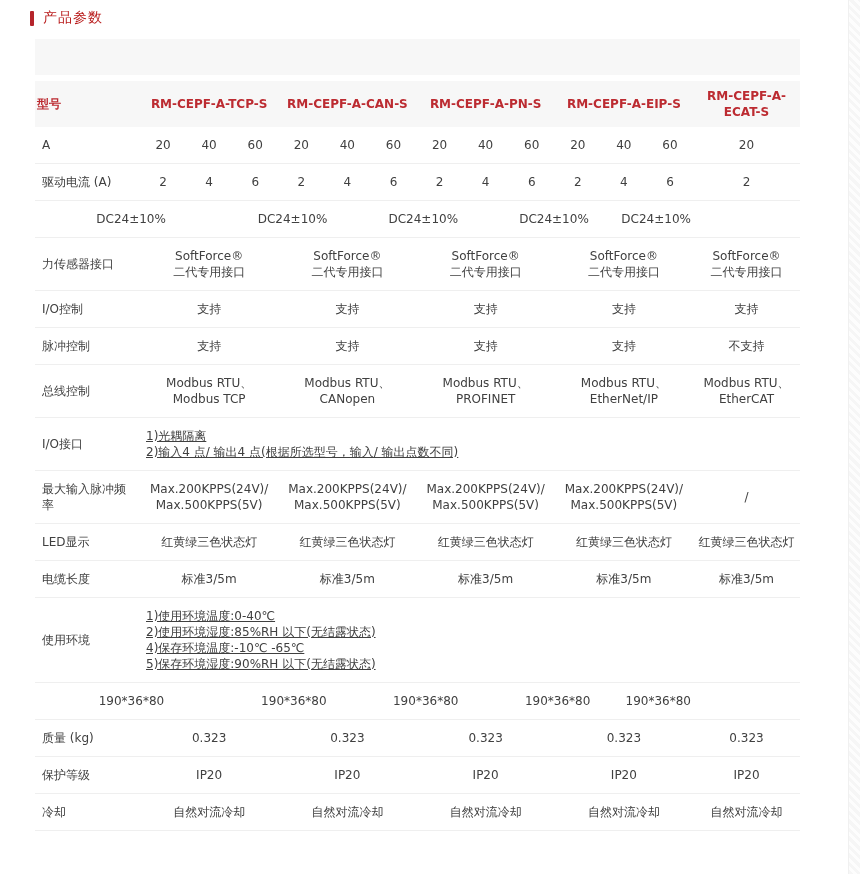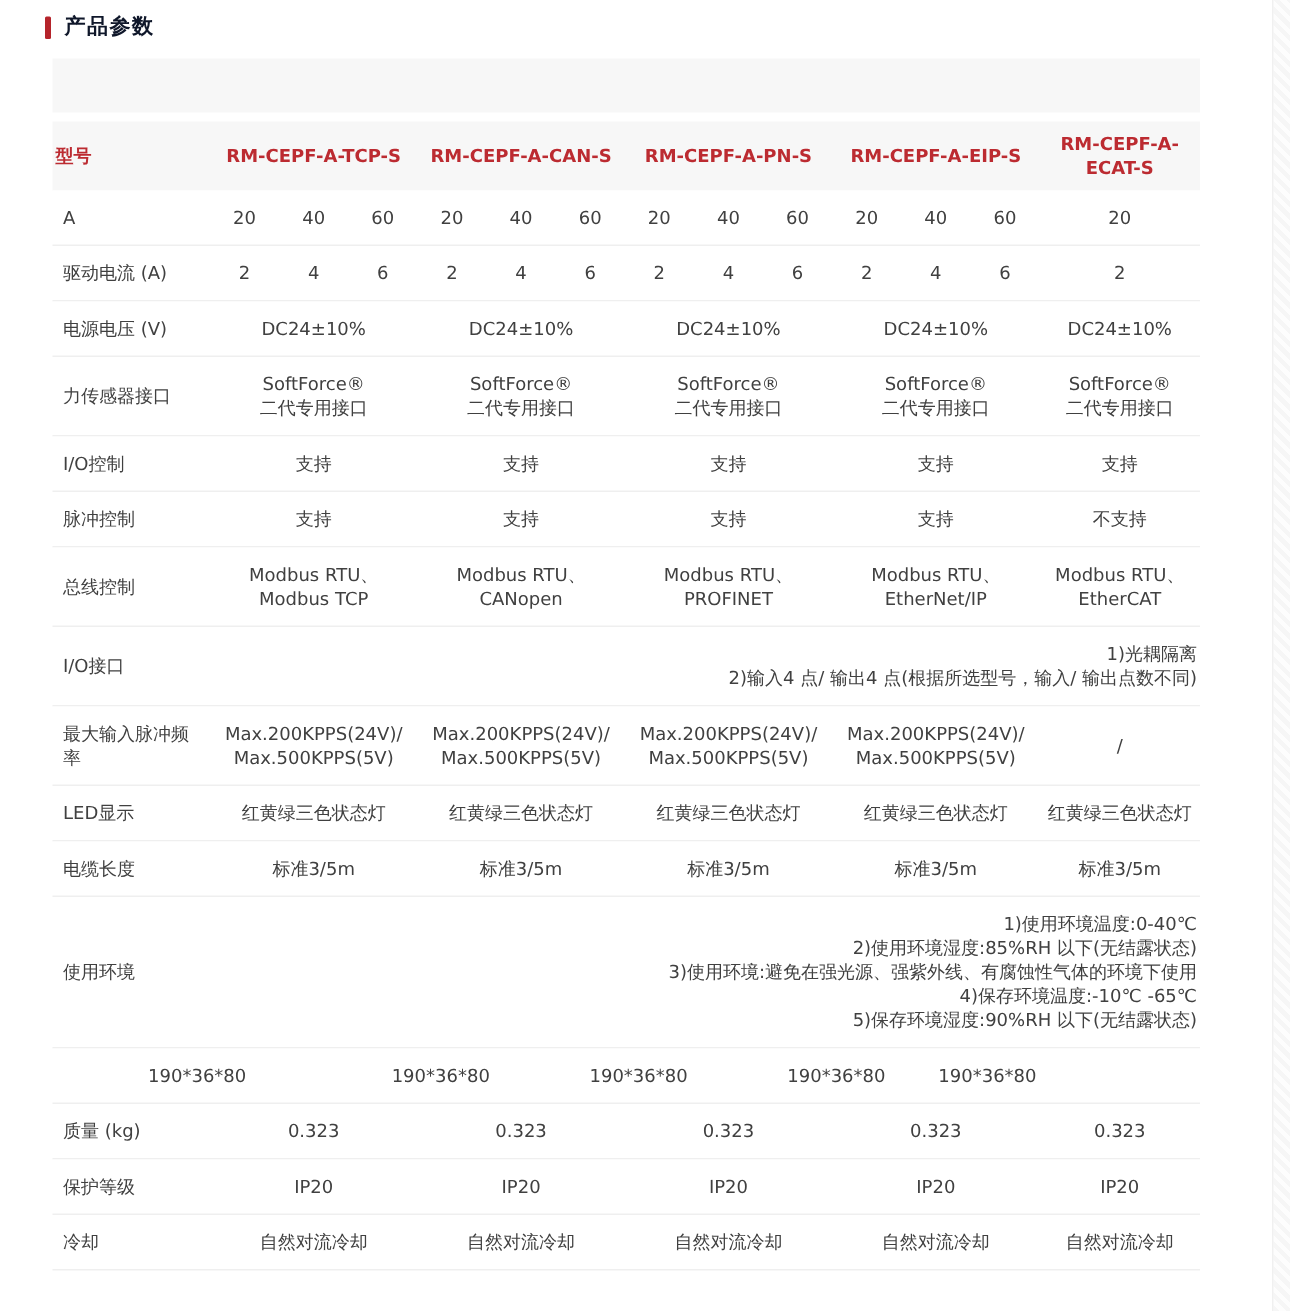--- a/index.html
+++ b/index.html
@@ -8,21 +8,21 @@
     background: #ffffff;
     overflow: hidden;
     font-family: "DejaVu Sans", "Liberation Sans", sans-serif;
     color: #404040;
   }
   .page { position: relative; width: 860px; height: 874px; }
 
   
   .title-row { display: flex; align-items: center; gap: 9px; padding: 9px 0 0 30px; }
   .title-bar { width: 4px; height: 15px; background: #b5242b; border-radius: 1px; }
-  .title-text { font-size: 14px; font-weight: bold; color: #0f172a; letter-spacing: 1px; }
+  .title-text { font-size: 14px; font-weight: normal; color: #b91c1c; letter-spacing: 1px; }
 
   
   .spec-table { margin: 12px 0 0 35px; width: 765px; }
 
   .grid-row {
     display: grid;
     grid-template-columns: 105px repeat(12, 1fr) 107px;
     align-items: center;
   }
   .band-empty { height: 36px; background: #f7f7f7; margin-bottom: 6px; }
@@ -47,21 +47,21 @@
     white-space: pre-line;
     padding: 10px 2px;
   }
   .label-cell {
     text-align: left;
     padding-left: 7px;
     padding-right: 4px;
   }
   .span3 { grid-column: span 3; }
   .span13 { grid-column: span 13; }
-  .full-cell { text-align: right; padding-left: 6px; }
+  .full-cell { text-align: left; padding-left: 6px; text-decoration: underline; }
   .full-cell .line { line-height: 16px; }
 
   
   .edge-strip {
     position: absolute; top: 0; right: 0;
     width: 12px; height: 874px;
     background: repeating-linear-gradient(45deg, #f6f6f6 0 3px, #fdfdfd 3px 6px);
     border-left: 1px solid #f0f0f0;
   }
 </style>
@@ -112,21 +112,20 @@
           <div class="cell">6</div>
           <div class="cell">2</div>
           <div class="cell">4</div>
           <div class="cell">6</div>
           <div class="cell">2</div>
           <div class="cell">4</div>
           <div class="cell">6</div>
           <div class="cell">2</div>
         </div>
         <div class="grid-row body-row">
-          <div class="cell label-cell">电源电压 (V)</div>
           <div class="cell span3">DC24±10%</div>
           <div class="cell span3">DC24±10%</div>
           <div class="cell span3">DC24±10%</div>
           <div class="cell span3">DC24±10%</div>
           <div class="cell">DC24±10%</div>
         </div>
         <div class="grid-row body-row">
           <div class="cell label-cell">力传感器接口</div>
           <div class="cell span3">SoftForce®
 二代专用接口</div>
@@ -195,21 +194,21 @@
         <div class="grid-row body-row">
           <div class="cell label-cell">电缆长度</div>
           <div class="cell span3">标准3/5m</div>
           <div class="cell span3">标准3/5m</div>
           <div class="cell span3">标准3/5m</div>
           <div class="cell span3">标准3/5m</div>
           <div class="cell">标准3/5m</div>
         </div>
         <div class="grid-row body-row">
           <div class="cell label-cell">使用环境</div>
-          <div class="cell full-cell span13"><div class="line">1)使用环境温度:0-40℃</div><div class="line">2)使用环境湿度:85%RH 以下(无结露状态)</div><div class="line">3)使用环境:避免在强光源、强紫外线、有腐蚀性气体的环境下使用</div><div class="line">4)保存环境温度:-10℃ -65℃</div><div class="line">5)保存环境湿度:90%RH 以下(无结露状态)</div></div>
+          <div class="cell full-cell span13"><div class="line">1)使用环境温度:0-40℃</div><div class="line">2)使用环境湿度:85%RH 以下(无结露状态)</div><div class="line">4)保存环境温度:-10℃ -65℃</div><div class="line">5)保存环境湿度:90%RH 以下(无结露状态)</div></div>
         </div>
         <div class="grid-row body-row">
           <div class="cell span3">190*36*80</div>
           <div class="cell span3">190*36*80</div>
           <div class="cell span3">190*36*80</div>
           <div class="cell span3">190*36*80</div>
           <div class="cell">190*36*80</div>
         </div>
         <div class="grid-row body-row">
           <div class="cell label-cell">质量 (kg)</div>

